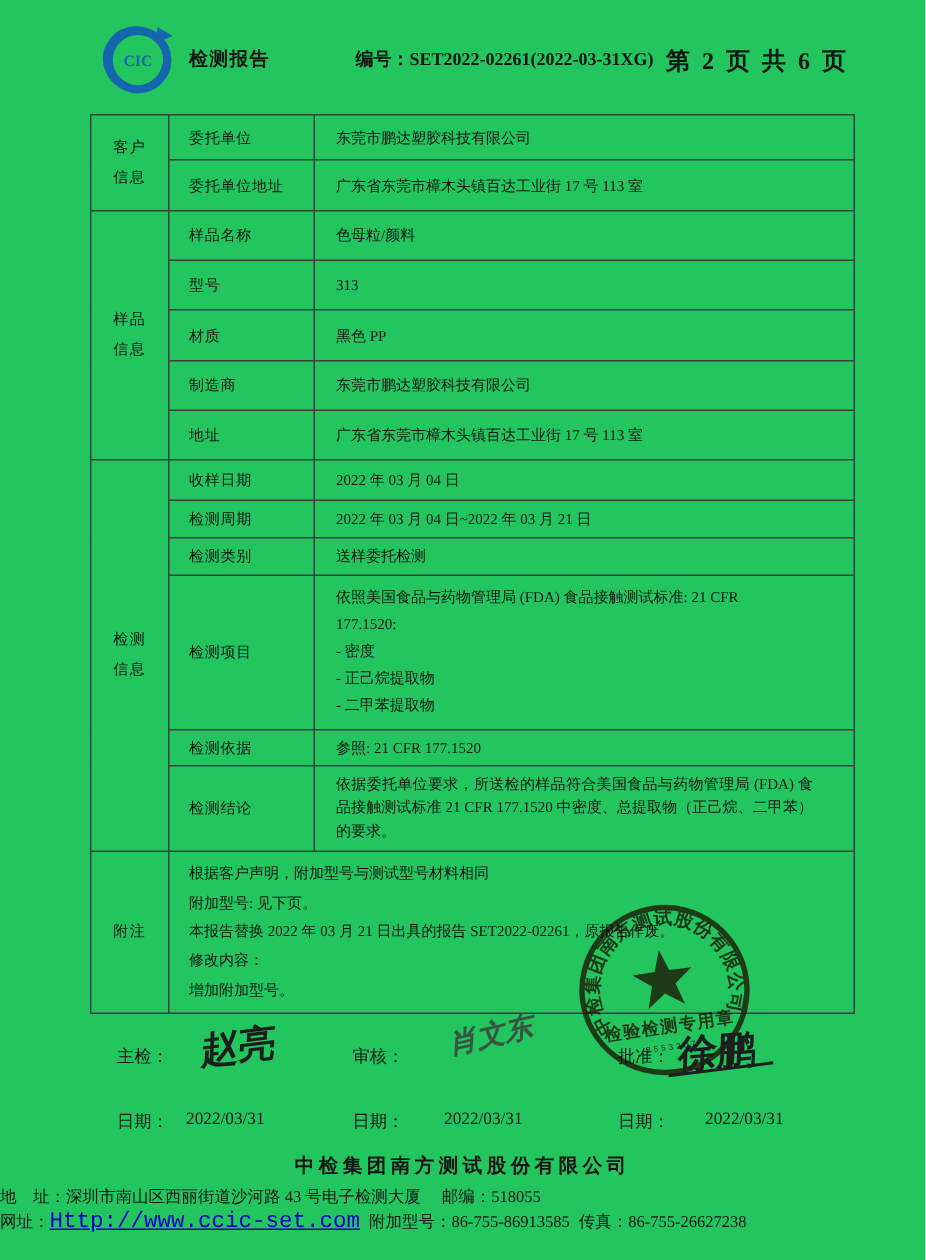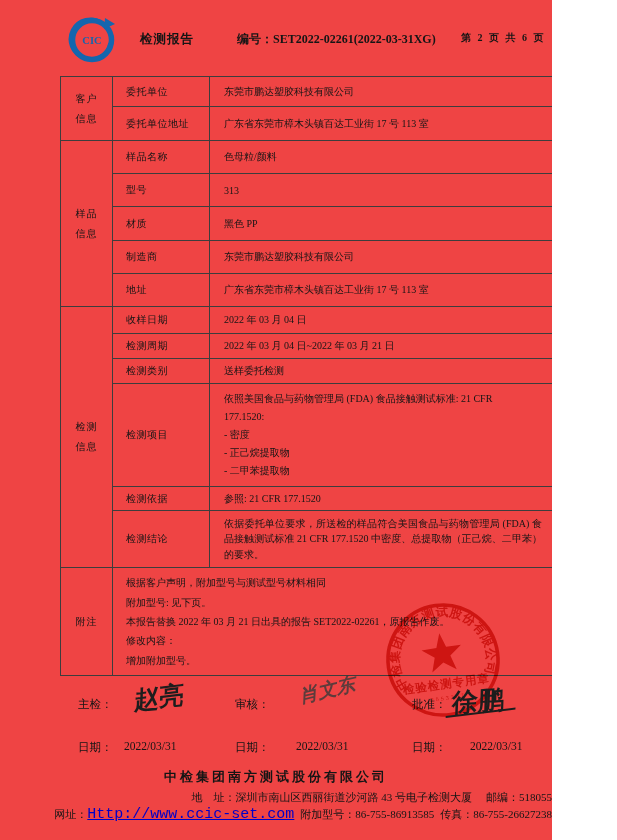--- a/index.html
+++ b/index.html
@@ -1,24 +1,24 @@
 <!DOCTYPE html>
 <html><head>
 <meta charset="utf-8">
 <style>
   html,body{margin:0;padding:0;background:#ffffff;}
   .page{
-    position:relative;width:552px;height:840px;background:#ef4444;overflow:hidden;
+    position:relative;width:617px;height:840px;background:#22c55e;overflow:hidden;
     font-family:"Liberation Serif","DejaVu Serif",serif;color:#151515;
   }
   
   .logo{position:absolute;left:66px;top:16px;width:52px;height:48px;}
-  .doc-title{position:absolute;left:140px;top:31px;font-size:12.5px;font-weight:bold;letter-spacing:1px;}
+  .doc-title{position:absolute;left:126px;top:31px;font-size:12.5px;font-weight:bold;letter-spacing:1px;}
   .report-no{position:absolute;left:237px;top:31px;font-size:12px;font-weight:bold;}
-  .page-info{position:absolute;left:461px;top:31px;font-size:10px;font-weight:bold;letter-spacing:2px;white-space:nowrap;}
+  .page-info{position:absolute;left:444px;top:31px;font-size:16px;font-weight:bold;letter-spacing:2px;white-space:nowrap;}
   
   table.report{
     position:absolute;left:60px;top:76px;width:509px;
     border-collapse:collapse;table-layout:fixed;font-size:10px;
   }
   table.report td{border:1px solid #3d3d3d;vertical-align:middle;overflow:hidden;}
   td.cat{text-align:center;padding:0;line-height:20px;letter-spacing:1px;}
   td.lbl{padding:0 4px 0 13px;letter-spacing:.5px;}
   td.val{padding:0 8px 0 14px;}
   td.val-multi{padding:6px 10px 6px 14px;line-height:18px;vertical-align:top;}
@@ -30,21 +30,21 @@
   .date-value{position:absolute;font-size:11.5px;text-align:left;width:84px;white-space:nowrap;}
   .hand{position:absolute;font-family:"DejaVu Sans",sans-serif;font-weight:600;color:#1d1d1d;white-space:nowrap;}
   .hand1{left:134px;top:681px;font-size:25px;transform:rotate(-7deg) skewX(-9deg);}
   .hand2{left:300px;top:677px;font-size:19px;color:#3a3a3a;opacity:.8;transform:rotate(-13deg) skewX(-16deg);}
   .hand3{left:452px;top:684px;font-size:26px;transform:rotate(-5deg) skewX(-7deg);}
   .hand3::after{content:"";position:absolute;left:-6px;right:-12px;bottom:5px;height:2px;background:#1d1d1d;transform:rotate(-2deg);}
   
   .stamp{position:absolute;left:383px;top:600px;width:120px;height:120px;opacity:.9;mix-blend-mode:multiply;}
   
   .f-company{position:absolute;top:768px;left:0;right:0;text-align:center;font-weight:bold;font-size:13px;letter-spacing:3px;}
-  .f-line{position:absolute;left:0;right:0;text-align:right;font-size:11px;white-space:nowrap;}
+  .f-line{position:absolute;left:0;right:0;text-align:left;font-size:11px;white-space:nowrap;}
   .f-line1{top:790px;}
   .f-line2{top:806px;}
   .url{font-family:"Liberation Mono","DejaVu Sans Mono",monospace;font-size:15px;color:#0000c8;text-decoration:underline;}
   .gap{display:inline-block;width:14px;}
   .gap-sm{display:inline-block;width:6px;}
 </style>
 </head>
 <body>
 
 <div class="page">

